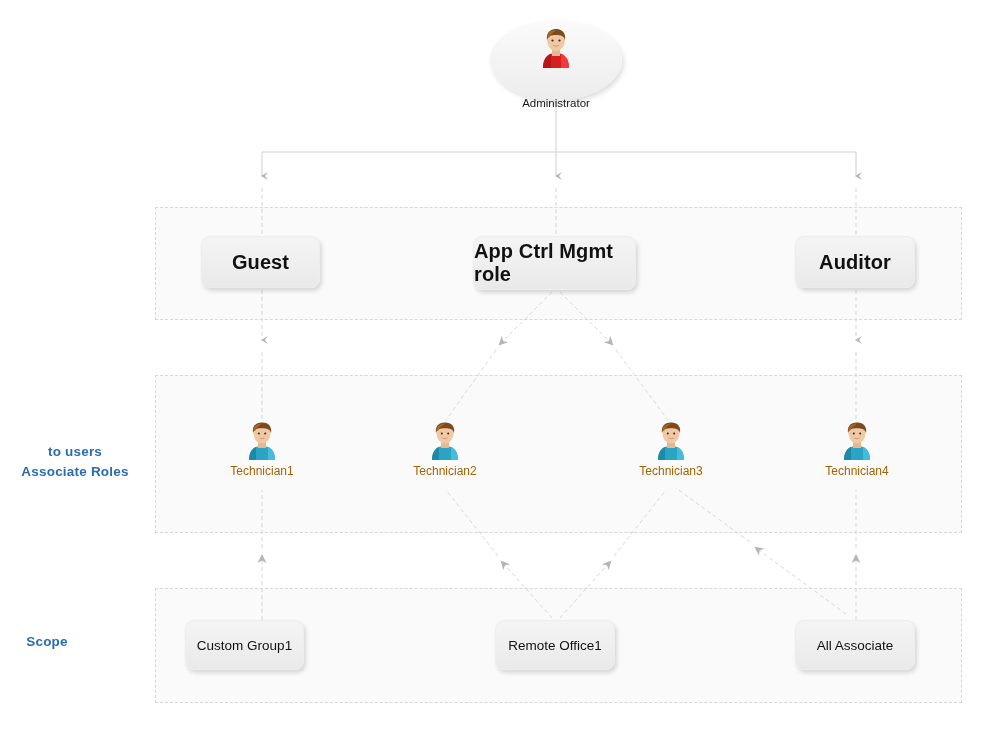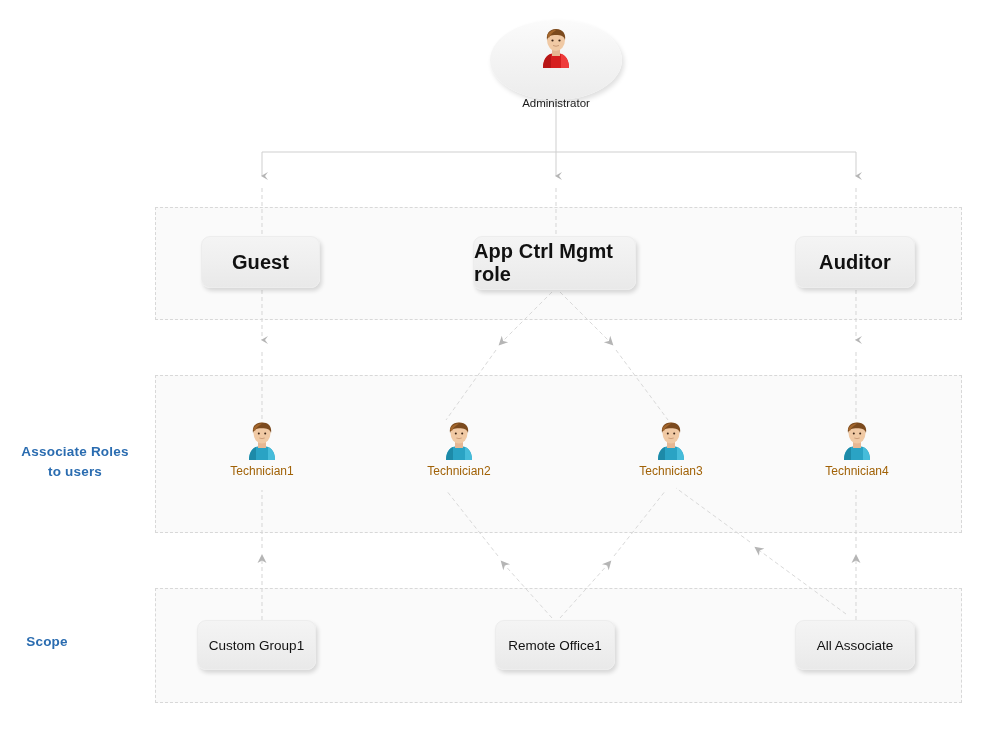--- a/index.html
+++ b/index.html
@@ -100,40 +100,40 @@
     font-weight: bold;
     letter-spacing: .1px;
   }
   .scope-box {
     font-size: 13.5px;
     font-weight: normal;
   }
   #box-guest      { left: 201px; top: 236px; width: 119px; height: 52px; }
   #box-appctrl    { left: 473px; top: 236px; width: 163px; height: 54px; }
   #box-auditor    { left: 795px; top: 236px; width: 120px; height: 52px; }
-  #box-customgrp  { left: 197px; top: 620px; width: 119px; height: 50px; }
+  #box-customgrp  { left: 185px; top: 620px; width: 119px; height: 50px; }
   #box-remoteoff  { left: 495px; top: 620px; width: 120px; height: 50px; }
   #box-allcomp    { left: 795px; top: 620px; width: 120px; height: 50px; }
 
   
   .user-node {
     position: absolute;
     width: 120px;
     display: flex;
     flex-direction: column;
     align-items: center;
   }
   .user-label {
     font-size: 12px;
     color: #a16207;
     margin-top: 4px;
     white-space: nowrap;
   }
   #user-tech1 { left: 202px; top: 420px; }
-  #user-tech2 { left: 399px; top: 420px; }
+  #user-tech2 { left: 385px; top: 420px; }
   #user-tech3 { left: 611px; top: 420px; }
   #user-tech4 { left: 797px; top: 420px; align-items: center; }
 </style>
 </head>
 <body>
 
 <div id="canvas">
 
   <div class="band" id="band-roles"></div>
   <div class="band" id="band-users"></div>
@@ -184,22 +184,22 @@
 
     <path d="M560,618 L610,562" stroke="#d9d9d9" stroke-width="1" fill="none" stroke-dasharray="4,3" marker-end="url(#arrow-head)"></path>
     <path d="M614,556 L666,490" stroke="#d9d9d9" stroke-width="1" fill="none" stroke-dasharray="4,3"></path>
 
     <path d="M846,614 L756,548" stroke="#d9d9d9" stroke-width="1" fill="none" stroke-dasharray="4,3" marker-end="url(#arrow-head)"></path>
     <path d="M750,542 L676,488" stroke="#d9d9d9" stroke-width="1" fill="none" stroke-dasharray="4,3"></path>
   </svg>
 
 
   <div class="stage-label" id="label-associate">
+    <div>to users</div>
     <div>Associate Roles</div>
-    <div>to users</div>
   </div>
 
   <div class="stage-label" id="label-scope">Scope</div>
 
   <div id="admin-node">
     <span class="avatar">
       <svg width="40" height="42" viewBox="0 0 40 42">
 
         <path d="M7,42 C7,31 13,27 20,27 C27,27 33,31 33,42 Z" fill="#d61f1f"></path>
         <path d="M7,42 C7,33 11,29 15,28 L15,42 Z" fill="#b81616"></path>

